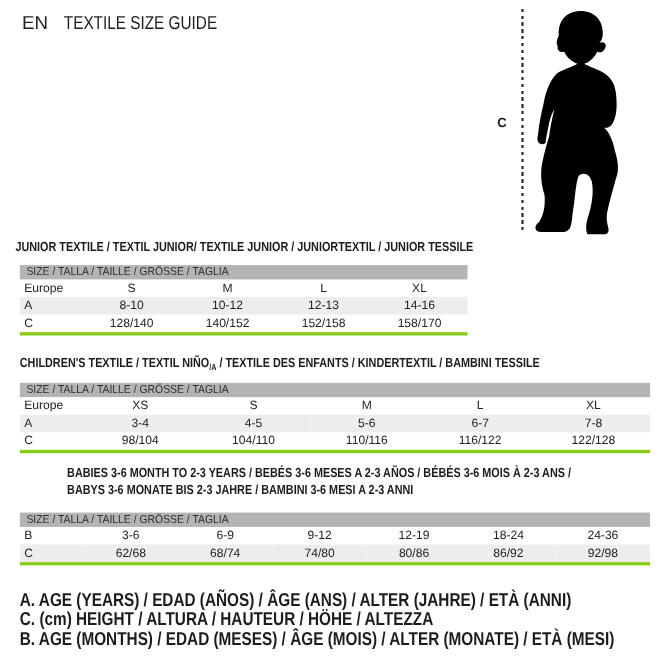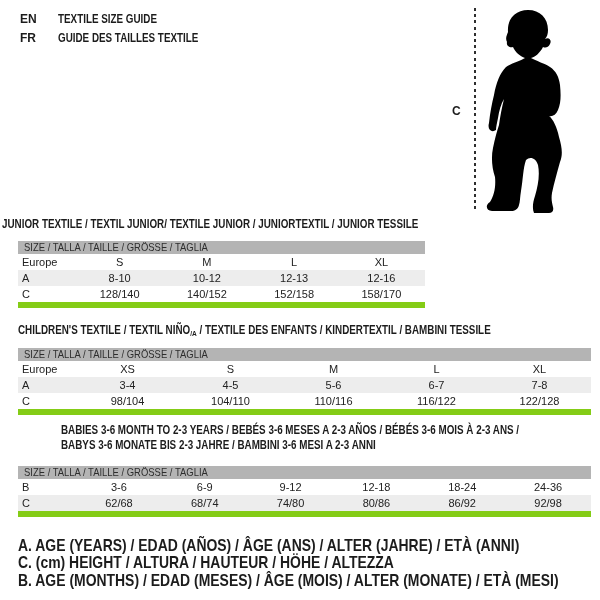--- a/index.html
+++ b/index.html
@@ -7,55 +7,51 @@
     width:600px;height:600px;position:relative;overflow:hidden;
     background:#ffffff;color:#1c1c1c;
     font-family:"Liberation Sans", sans-serif;
   }
   .abs{position:absolute;}
   .cond{display:inline-block;transform:scaleX(.82);transform-origin:0 50%;white-space:nowrap;}
   .cond90{display:inline-block;transform:scaleX(.9);transform-origin:0 50%;white-space:nowrap;}
 
   
   .lang-block{left:20px;top:12px;}
-  .lang-row{display:flex;height:18.5px;font-weight:bold;font-size:12px;}
+  .lang-row{display:flex;height:18.5px;align-items:center;font-weight:normal;font-size:17px;}
   .lang-code{flex:0 0 38px;width:38px;}
 
   
   .dash-line{left:474px;top:8px;width:2px;height:201px;
     background:repeating-linear-gradient(to bottom,#2e2e2e 0 3px,transparent 3px 6.2px);}
   .c-label{left:452px;top:104px;font-weight:bold;font-size:12px;}
   .baby{left:478px;top:5px;}
 
   
   .sec-title{font-weight:bold;font-size:12px;}
   .sec-title-2line{line-height:14.5px;margin-left:43px;}
   .bar{height:13px;background:#b4b4b4;color:#2d2d2d;font-size:10.5px;line-height:13px;
     padding-left:6px;box-sizing:border-box;}
-  .twrap{border-bottom:6px solid #84cc16;}
+  .twrap{border-bottom:3px solid #84cc16;}
   table{border-collapse:collapse;table-layout:fixed;width:100%;font-size:11px;}
   td{height:16px;text-align:center;padding:0;vertical-align:middle;color:#222;}
   td.lbl{text-align:left;padding-left:4px;}
   tr.alt{background:#ededed;}
   .subA{font-size:8px;vertical-align:-2px;}
 
   
   .foot{font-weight:bold;font-size:17px;line-height:17.3px;}
 </style>
 </head>
 <body>
 
 <div class="abs lang-block">
   <div class="lang-row">
     <span class="lang-code">EN</span>
     <span class="cond">TEXTILE SIZE GUIDE</span>
-  </div>
-  <div class="lang-row">
-    <span class="lang-code">FR</span>
-    <span class="cond">GUIDE DES TAILLES TEXTILE</span>
   </div>
 </div>
 
 <div class="abs dash-line"></div>
 <div class="abs c-label">C</div>
 <div class="abs baby">
   <svg width="100" height="212" viewBox="0 0 100 212" aria-hidden="true">
     <path fill="#000000" d="M 50 5
       C 62 5 70 13 70 25 C 70 29 69 32 67 34
       C 71 32 74 35 72 39 C 70 43 67 43 65 42
@@ -72,21 +68,21 @@
       C 14 163 13 152 15 143 C 17 133 19 126 21 120
       C 22 112 24 102 26 94 C 23 99 21 106 20 113
       C 19 118 18 122 18 125 C 14 128 9 125 11 118
       C 12 108 14 98 16 90 C 18 78 22 68 28 62
       C 34 58 42 56 47 53 C 42 51 37 47 35 42
       C 32 43 28 41 29 37 C 27 33 29 30 30 27
       C 29 13 38 5 50 5 Z"></path>
   </svg>
 </div>
 
-<div class="abs sec-title" style="left:2px;top:217px;">
+<div class="abs sec-title" style="left:14px;top:217px;">
   <span class="cond">JUNIOR TEXTILE / TEXTIL JUNIOR/ TEXTILE JUNIOR / JUNIORTEXTIL / JUNIOR TESSILE</span>
 </div>
 <div class="abs twrap" style="left:18px;top:241px;width:407px;">
   <div class="bar">
     <span class="cond90">SIZE / TALLA / TAILLE / GRÖSSE / TAGLIA</span>
   </div>
   <table>
     <colgroup>
         <col style="width:58px">
         <col>
@@ -100,21 +96,21 @@
       <td>S</td>
       <td>M</td>
       <td>L</td>
       <td>XL</td>
     </tr>
     <tr class="alt">
       <td class="lbl">A</td>
       <td>8-10</td>
       <td>10-12</td>
       <td>12-13</td>
-      <td>12-16</td>
+      <td>14-16</td>
     </tr>
     <tr>
       <td class="lbl">C</td>
       <td>128/140</td>
       <td>140/152</td>
       <td>152/158</td>
       <td>158/170</td>
     </tr>
   </tbody>
     </table>
@@ -184,21 +180,21 @@
         <col>
         <col>
         <col>
       </colgroup>
     <tbody>
         <tr>
       <td class="lbl">B</td>
       <td>3-6</td>
       <td>6-9</td>
       <td>9-12</td>
-      <td>12-18</td>
+      <td>12-19</td>
       <td>18-24</td>
       <td>24-36</td>
     </tr>
     <tr class="alt">
       <td class="lbl">C</td>
       <td>62/68</td>
       <td>68/74</td>
       <td>74/80</td>
       <td>80/86</td>
       <td>86/92</td>

